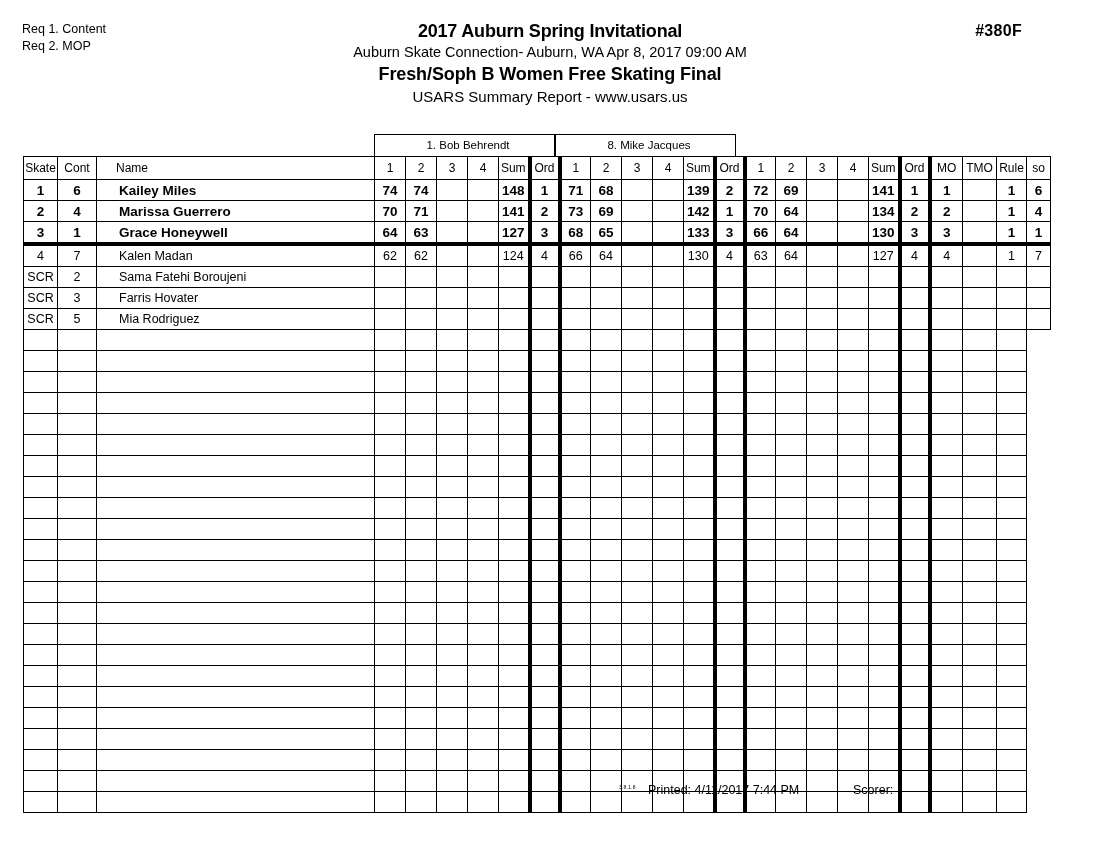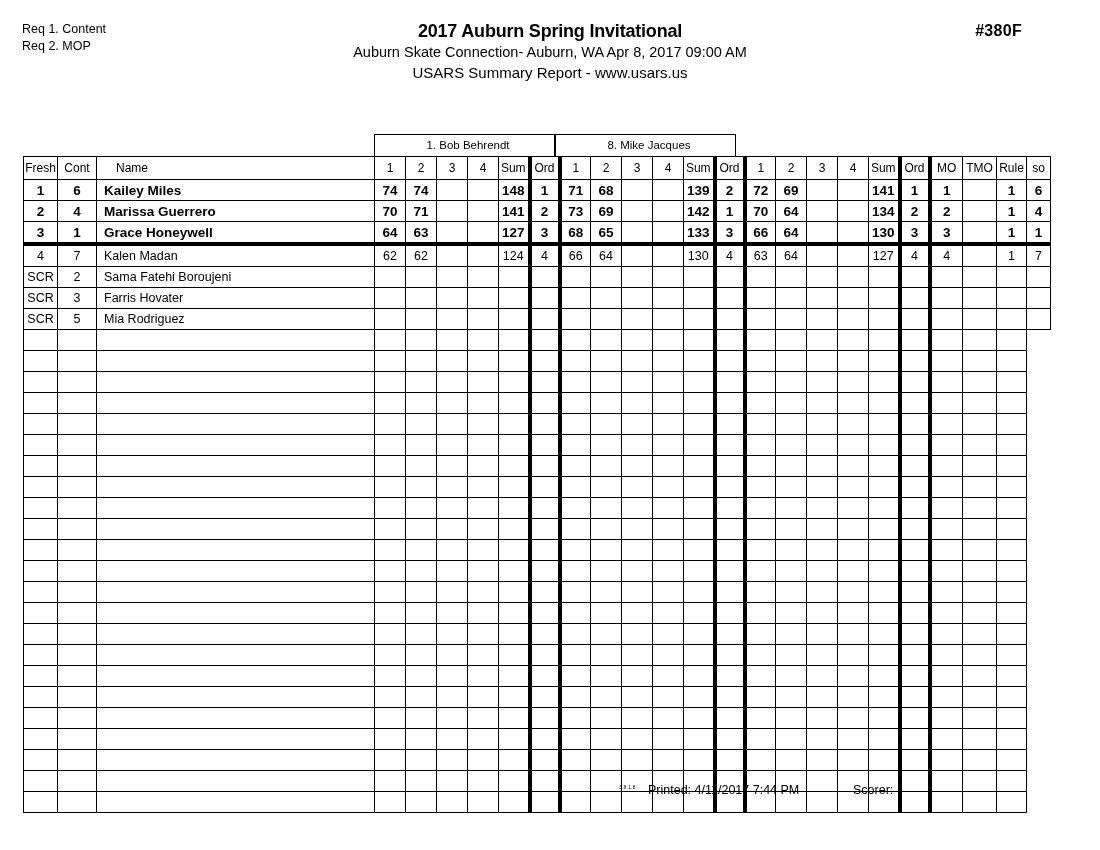--- a/index.html
+++ b/index.html
@@ -99,21 +99,21 @@
     text-align: center;
     vertical-align: middle;
     font-weight: normal;
     overflow: hidden;
     white-space: nowrap;
   }
   .grid thead td {
     height: 22px;
     font-size: 12px;
   }
-  td.name-col { text-align: left; padding-left: 7px; }
+  td.name-col { text-align: left; padding-left: 22px; }
   td.hdr-left { text-align: left; padding-left: 19px; }
 
   
   td.thick-l { border-left: 4px solid #000; }
   td.thick-r { border-right: 4px solid #000; }
 
   tr.rank-row td { font-weight: bold; font-size: 13.5px; }
   tr.rank-row td.name-col { font-size: 13.5px; }
   tr.last-rank td { border-bottom: 4px solid #000; }
 
@@ -149,20 +149,21 @@
 <body>
 
 <div class="req-block">
   <span class="req-line">Req 1.  Content</span>
   <span class="req-line">Req 2.  MOP</span>
 </div>
 
 <div class="title-block">
   <div class="title-main">2017 Auburn Spring Invitational</div>
   <div class="title-venue">Auburn Skate Connection- Auburn, WA  Apr 8, 2017  09:00 AM</div>
+  <div class="title-event">Fresh/Soph B Women Free Skating Final</div>
   <div class="title-report">USARS Summary Report - www.usars.us</div>
 </div>
 <div class="doc-number">#380F</div>
 
 <div class="judges-band">
   <div class="judge-cell" style="left:0px;width:181px;">1.  Bob Behrendt</div>
   <div class="judge-cell" style="left:181px;width:181px;">8.  Mike Jacques</div>
 </div>
 
 <table class="grid">
@@ -188,21 +189,21 @@
       <col style="width:31px">
       <col style="width:31px">
       <col style="width:30px">
     <col style="width:33px">
       <col style="width:34px">
       <col style="width:30px">
       <col style="width:24px">
   </colgroup>
   <thead>
     <tr>
-      <td>Fresh</td>
+      <td>Skate</td>
       <td>Cont</td>
       <td class="hdr-left">Name</td>
 
       <td>1</td>
       <td>2</td>
       <td>3</td>
       <td>4</td>
       <td>Sum</td>
       <td class="thick-l thick-r">Ord</td>
 

